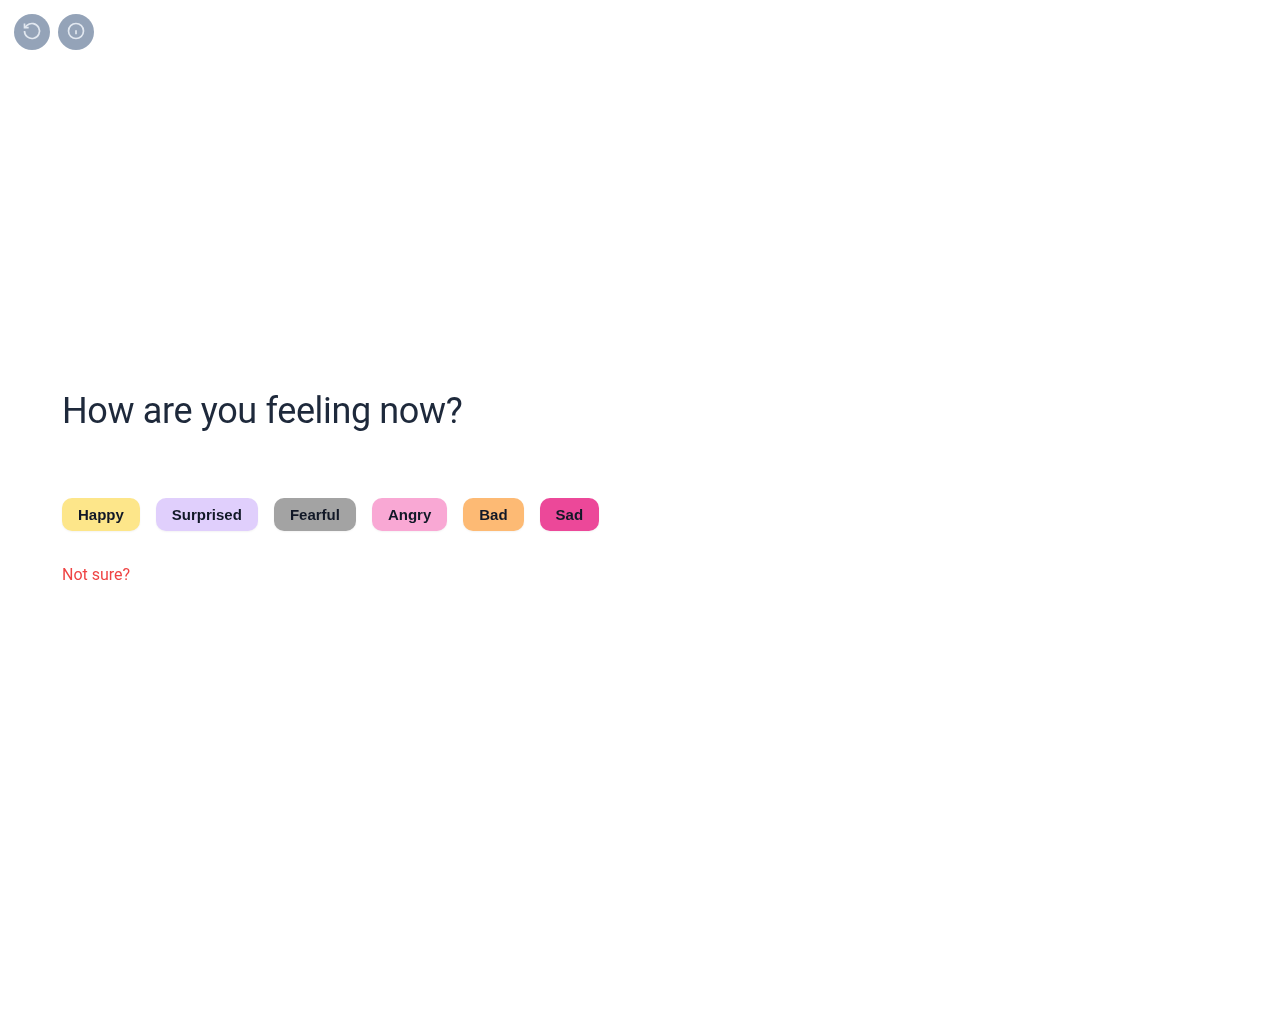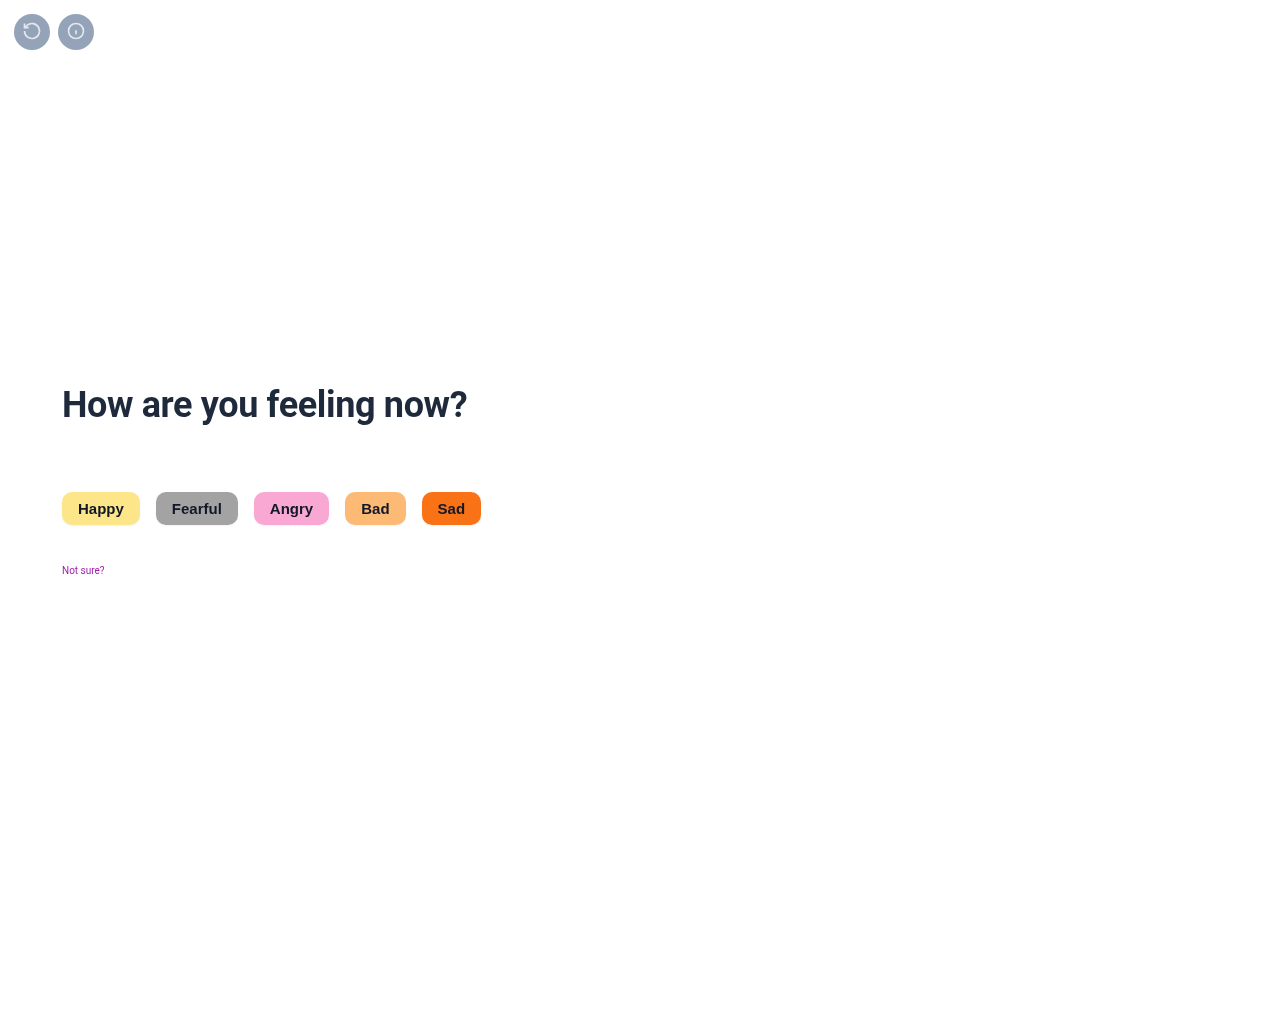--- a/index.html
+++ b/index.html
@@ -38,24 +38,25 @@
       stroke: #e2e8f0;
       stroke-width: 2;
       fill: none;
     }
     .main {
       padding-left: 62px;
       padding-top: 384px;
     }
     .heading {
       font-size: 36px;
-      font-weight: 700;
+      font-weight: 400;
       color: #1e293b;
       margin-bottom: 66px;
       letter-spacing: -0.01em;
+      margin-top: 6px;
     }
     .emotion-row {
       display: flex;
       gap: 16px;
       margin-bottom: 34px;
     }
     .emotion-btn {
       padding: 8px 16px;
       border-radius: 10px;
       border: none;
@@ -64,24 +65,24 @@
       color: #111827;
       cursor: pointer;
       box-shadow: 0 1px 2px rgba(0,0,0,0.05);
     }
     .c-happy { background: #fde68a; }
     .c-surprised { background: #e0cffc; }
     .c-fearful { background: #a3a3a3; }
     .c-angry { background: #f9a8d4; }
     .c-disgusted { background: #ffffff; border: 1px solid #e5e7eb; box-shadow: 0 1px 3px rgba(0,0,0,0.08); }
     .c-bad { background: #fdba74; }
-    .c-sad { background: #f97316; }
+    .c-sad { background: #ec4899; }
     .not-sure {
-      color: #a21caf;
-      font-size: 10px;
+      color: #ef4444;
+      font-size: 16px;
       text-decoration: none;
       cursor: pointer;
     }
   </style>
 </head>
 <body>
 
 <div class="top-icons">
   <button class="icon-btn">
     <span>
@@ -100,20 +101,21 @@
         </svg>
     </span>
   </button>
 </div>
 
 <div class="main">
   <h1 class="heading">How are you feeling now?</h1>
 
   <div class="emotion-row">
     <button class="emotion-btn c-happy">Happy</button>
+    <button class="emotion-btn c-surprised">Surprised</button>
     <button class="emotion-btn c-fearful">Fearful</button>
     <button class="emotion-btn c-angry">Angry</button>
     <button class="emotion-btn c-bad">Bad</button>
     <button class="emotion-btn c-sad">Sad</button>
   </div>
 
   <a href="#" class="not-sure">Not sure?</a>
 </div>
 
 </body></html>

